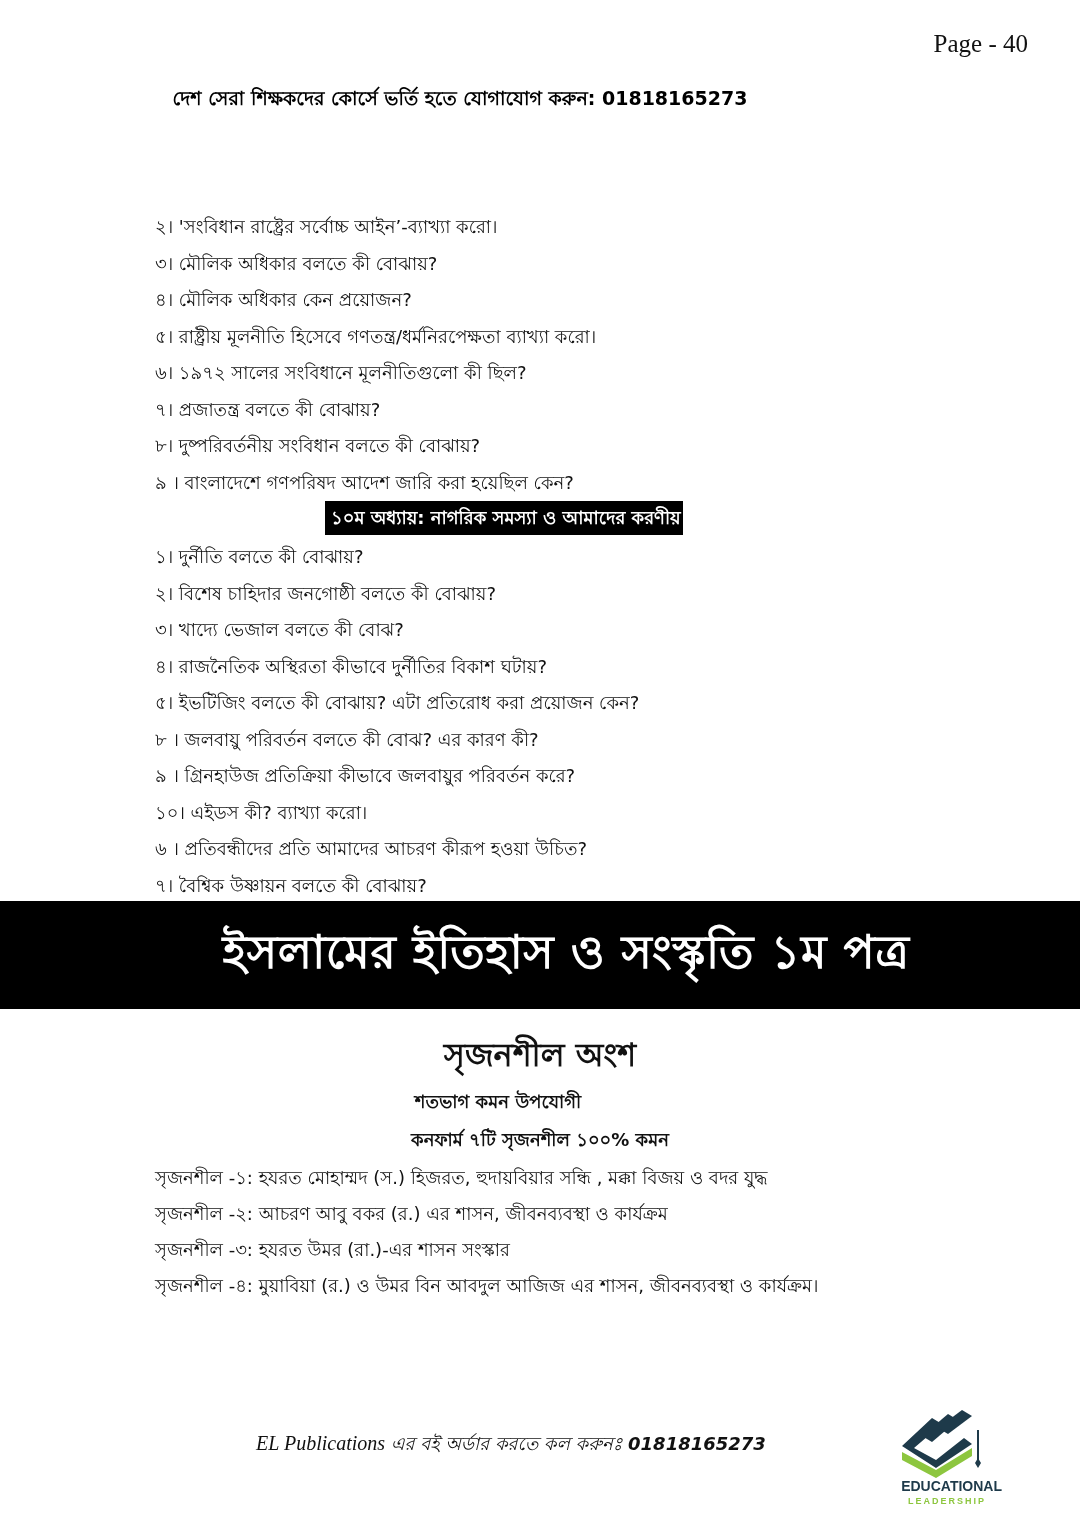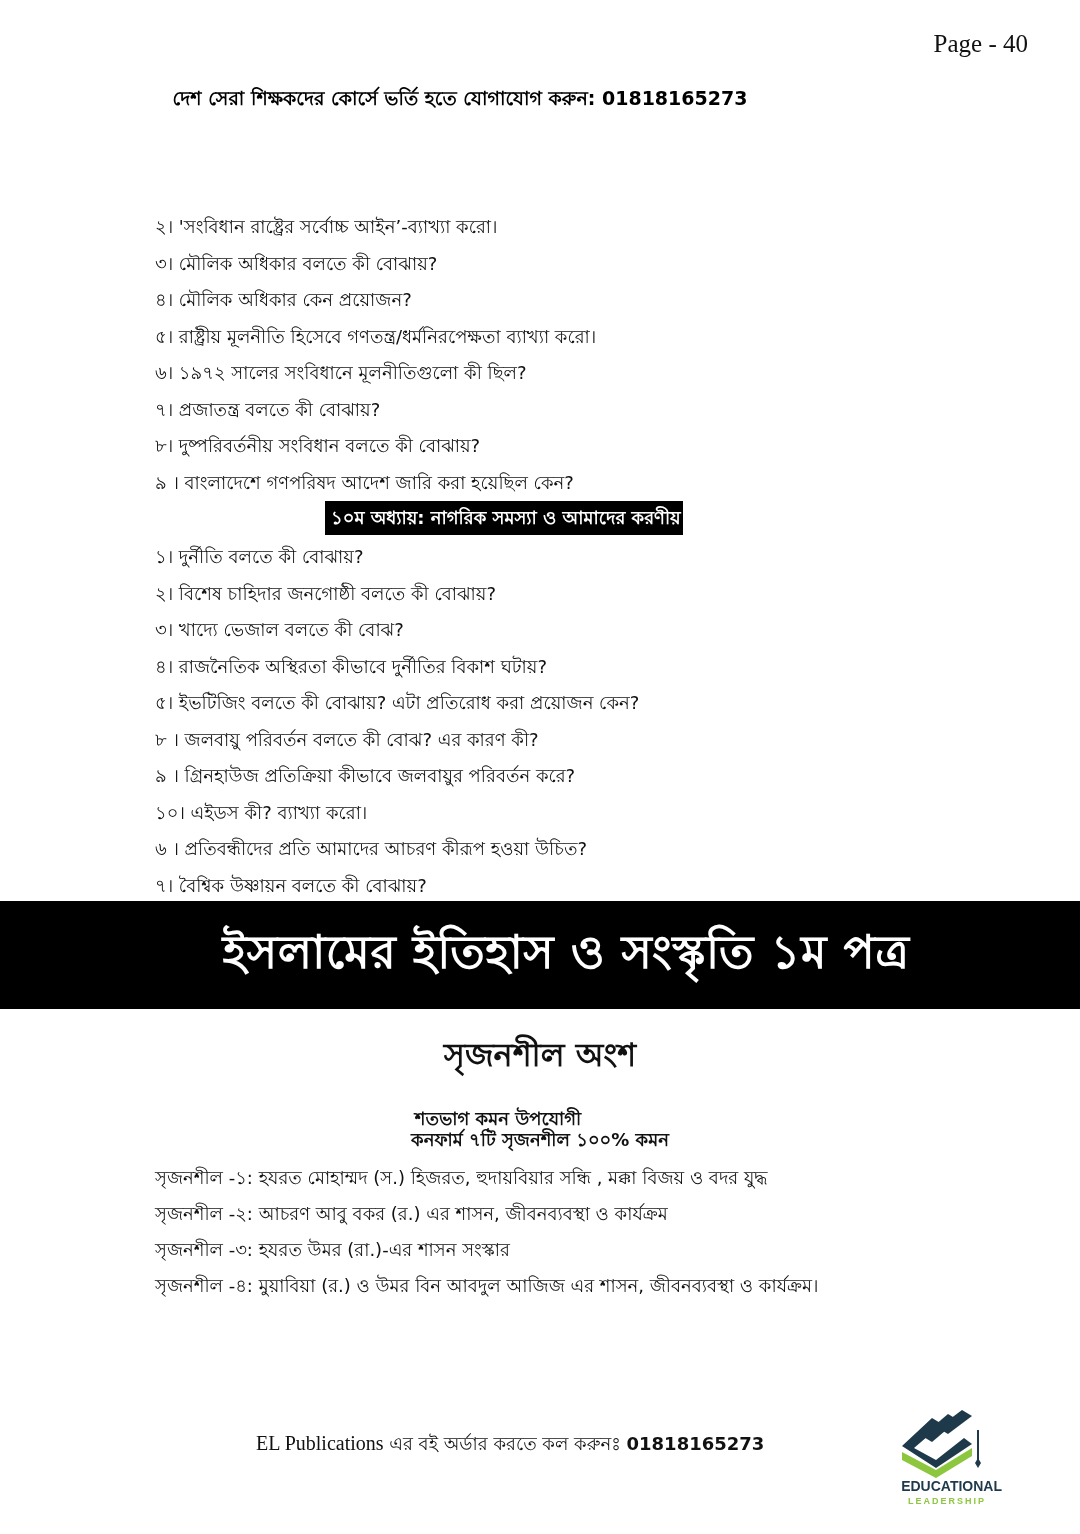--- a/index.html
+++ b/index.html
@@ -21,26 +21,26 @@
   .chapter {
     position: absolute; left: 170px; top: 0; height: 34px; line-height: 34px;
     background: #000; color: #fff; font-size: 18px; font-weight: bold; padding: 0 2px 0 6px; white-space: nowrap;
   }
   .banner {
     position: absolute; left: 0; top: 901px; width: 1080px; height: 108px; background: #000;
     display: flex; align-items: center; justify-content: center; padding-left: 26px;
   }
   .banner-title { color: #fff; font-size: 46px; font-weight: bold; letter-spacing: 0.5px; }
   .sec-title { position: absolute; top: 1030px; left: 0; width: 1080px; text-align: center; font-size: 32px; font-weight: bold; }
-  .sec-sub1 { position: absolute; top: 1088px; left: 0; width: 996px; text-align: center; font-size: 18px; font-weight: bold; margin-top: 17px; }
+  .sec-sub1 { position: absolute; top: 1088px; left: 0; width: 996px; text-align: center; font-size: 18px; font-weight: bold; }
   .sec-sub2 { position: absolute; top: 1126px; left: 0; width: 1080px; text-align: center; font-size: 18px; font-weight: bold; }
   .crlist { position: absolute; left: 155px; top: 1160px; width: 760px; }
   .cr { font-size: 18px; line-height: 36px; color: #111; }
   .footer-text {
-    position: absolute; top: 1430px; left: 256px; font-size: 18px; white-space: nowrap;
+    position: absolute; top: 1430px; left: 256px; font-size: 18px; white-space: nowrap; font-style: italic;
   }
   .footer-text .en { font-family: "Liberation Serif", "DejaVu Serif", serif; font-size: 20px; }
   .footer-text .phone { font-weight: bold; }
   .logo { position: absolute; left: 892px; top: 1408px; width: 110px; height: 100px; }
   .logo-text1 { position: absolute; top: 70px; left: 0; width: 110px; text-align: right; font-family: "Liberation Sans", sans-serif; font-weight: bold; font-size: 14px; color: #1e3a4a; }
   .logo-text2 { position: absolute; top: 88px; left: 0; width: 110px; text-align: center; font-family: "Liberation Sans", sans-serif; font-weight: bold; font-size: 9px; letter-spacing: 2px; color: #8dc63f; }
 </style>
 </head>
 <body>
 

